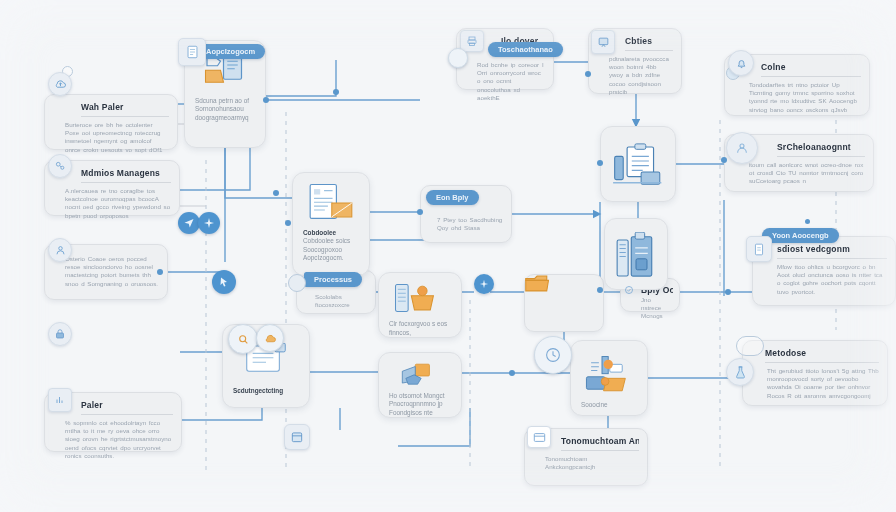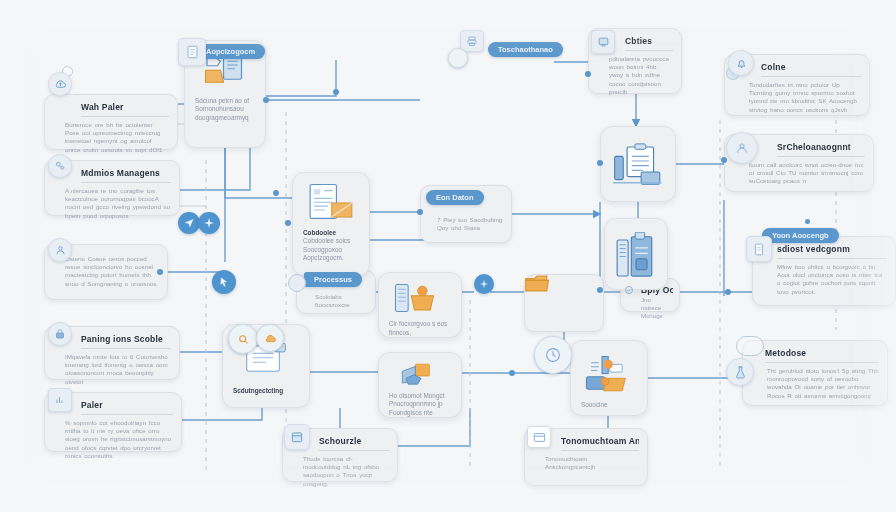--- a/index.html
+++ b/index.html
@@ -192,25 +192,20 @@
     <div class="title"></div>
     <div class="body" style="padding-top:4px;">Osterio Coaoe oeros pocced resoe sincloonciorvo ho oosnel mactestcing potort bumets thh snoo d Somgnaning o oruosoos.</div>
   </div>
   <div class="badge" style="left:48px;top:238px;">
     <svg width="13" height="13" viewBox="0 0 24 24" fill="none" stroke="#6fa3d2" stroke-width="1.7">
       <circle cx="12" cy="8" r="3.2"></circle>
         <path d="M5.5 19a6.5 6.5 0 0 1 13 0"></path>
     </svg>
   </div>
 
-  <div class="card" style="left:44px;top:326px;width:136px;height:54px;">
-    <div class="title">Paning ions Scoble</div>
-    <div class="rule"></div>
-    <div class="body">IMqavefa mnte fots io 6 Courtvesho imenang iord ifonentg o owsca oom otoasononcort rnoca beoonpbly oivetot</div>
-  </div>
   <div class="badge" style="left:48px;top:322px;">
     <svg width="12" height="12" viewBox="0 0 24 24" fill="#8fb8dc" stroke="#5d94c8" stroke-width="1.4">
       <rect x="5" y="10" width="14" height="10" rx="2"></rect>
       <path d="M8 10V7.5a4 4 0 0 1 8 0V10" fill="none"></path>
     </svg>
   </div>
 
   <div class="card" style="left:44px;top:392px;width:138px;height:60px;">
     <div class="title">Paler</div>
     <div class="rule"></div>
@@ -250,21 +245,21 @@
     <div class="cap">
       <b>Cobdoolee</b>
       <span>Cobdoolee soics Soocogpoxoo AopcIzogocm.</span>
     </div>
   </div>
 
   <div class="card" style="left:420px;top:185px;width:92px;height:58px;">
     <div class="title" style="padding-left:0;opacity:0;">.</div>
     <div class="body" style="padding-top:12px;padding-left:6px;">7 Ptey too Sacdhubing Qoy ohd Stasa</div>
   </div>
-  <div class="pill" style="left:426px;top:190px;">Eon Daton</div>
+  <div class="pill" style="left:426px;top:190px;">Eon Bply</div>
 
   <div class="card" style="left:296px;top:270px;width:80px;height:44px;">
     <div class="body" style="padding-top:16px;padding-left:8px;">Scololabs ftocoszoxcre</div>
   </div>
   <div class="pill" style="left:304px;top:272px;border-radius:3px 9px 9px 3px;">Processus</div>
   <div class="ring" style="left:288px;top:274px;width:16px;height:16px;background:#e7edf3;"></div>
 
   <div class="tile" style="left:222px;top:324px;width:88px;height:84px;">
     <svg width="60" height="40" viewBox="0 0 80 54" style="margin-top:10px;">
       <rect x="14" y="4" width="44" height="34" rx="3" fill="#fff" stroke="#7aa8d4" stroke-width="1.4"></rect>
@@ -280,32 +275,31 @@
       <circle cx="10.5" cy="10.5" r="5.5"></circle>
         <path d="M15 15l4 4"></path>
     </svg>
   </div>
   <div class="chip light" style="left:256px;top:324px;width:26px;height:26px;">
     <svg width="13" height="11" viewBox="0 0 24 18" fill="#efb563" stroke="#d9932f" stroke-width="1.4">
       <path d="M6 15h11a4 4 0 0 0 .4-8 6 6 0 0 0-11.6 2A3.5 3.5 0 0 0 6 15z"></path>
     </svg>
   </div>
 
-  <div class="card" style="left:282px;top:428px;width:116px;height:54px;">
-    <div class="title">Schourzle</div>
-    <div class="rule"></div>
-    <div class="body">Thude loorcsa cf-modcoutddog nL tng ofsho saodoopon o Tnoa yucp oosgong.</div>
-  </div>
   <div class="badge" style="left:284px;top:424px;width:24px;height:24px;border-radius:6px;">
     <svg width="14" height="14" viewBox="0 0 24 24" fill="#d7e6f3" stroke="#5d94c8" stroke-width="1.5">
       <rect x="4" y="5" width="16" height="15" rx="2"></rect>
       <path d="M4 10h16" stroke="#5d94c8"></path>
     </svg>
   </div>
 
+  <div class="card" style="left:456px;top:28px;width:98px;height:62px;">
+    <div class="title" style="padding-left:34px;">Ilo dover</div>
+    <div class="body" style="padding-top:14px;">Rod bcnhe ip coreoor I Orri onroorrycord wroc o ono ocnnt onocoluthoa xd aoekthE</div>
+  </div>
   <div class="pill" style="left:488px;top:42px;">Toschaothanao</div>
   <div class="badge" style="left:460px;top:30px;width:22px;height:20px;border-radius:4px;">
     <svg width="12" height="12" viewBox="0 0 24 24" fill="none" stroke="#7aa8d4" stroke-width="1.5">
       <rect x="6" y="4" width="12" height="6"></rect>
         <rect x="4" y="10" width="16" height="7" rx="1.4"></rect>
       <rect x="7" y="16" width="10" height="5"></rect>
     </svg>
   </div>
   <div class="chip light" style="left:448px;top:48px;width:18px;height:18px;"></div>
 

